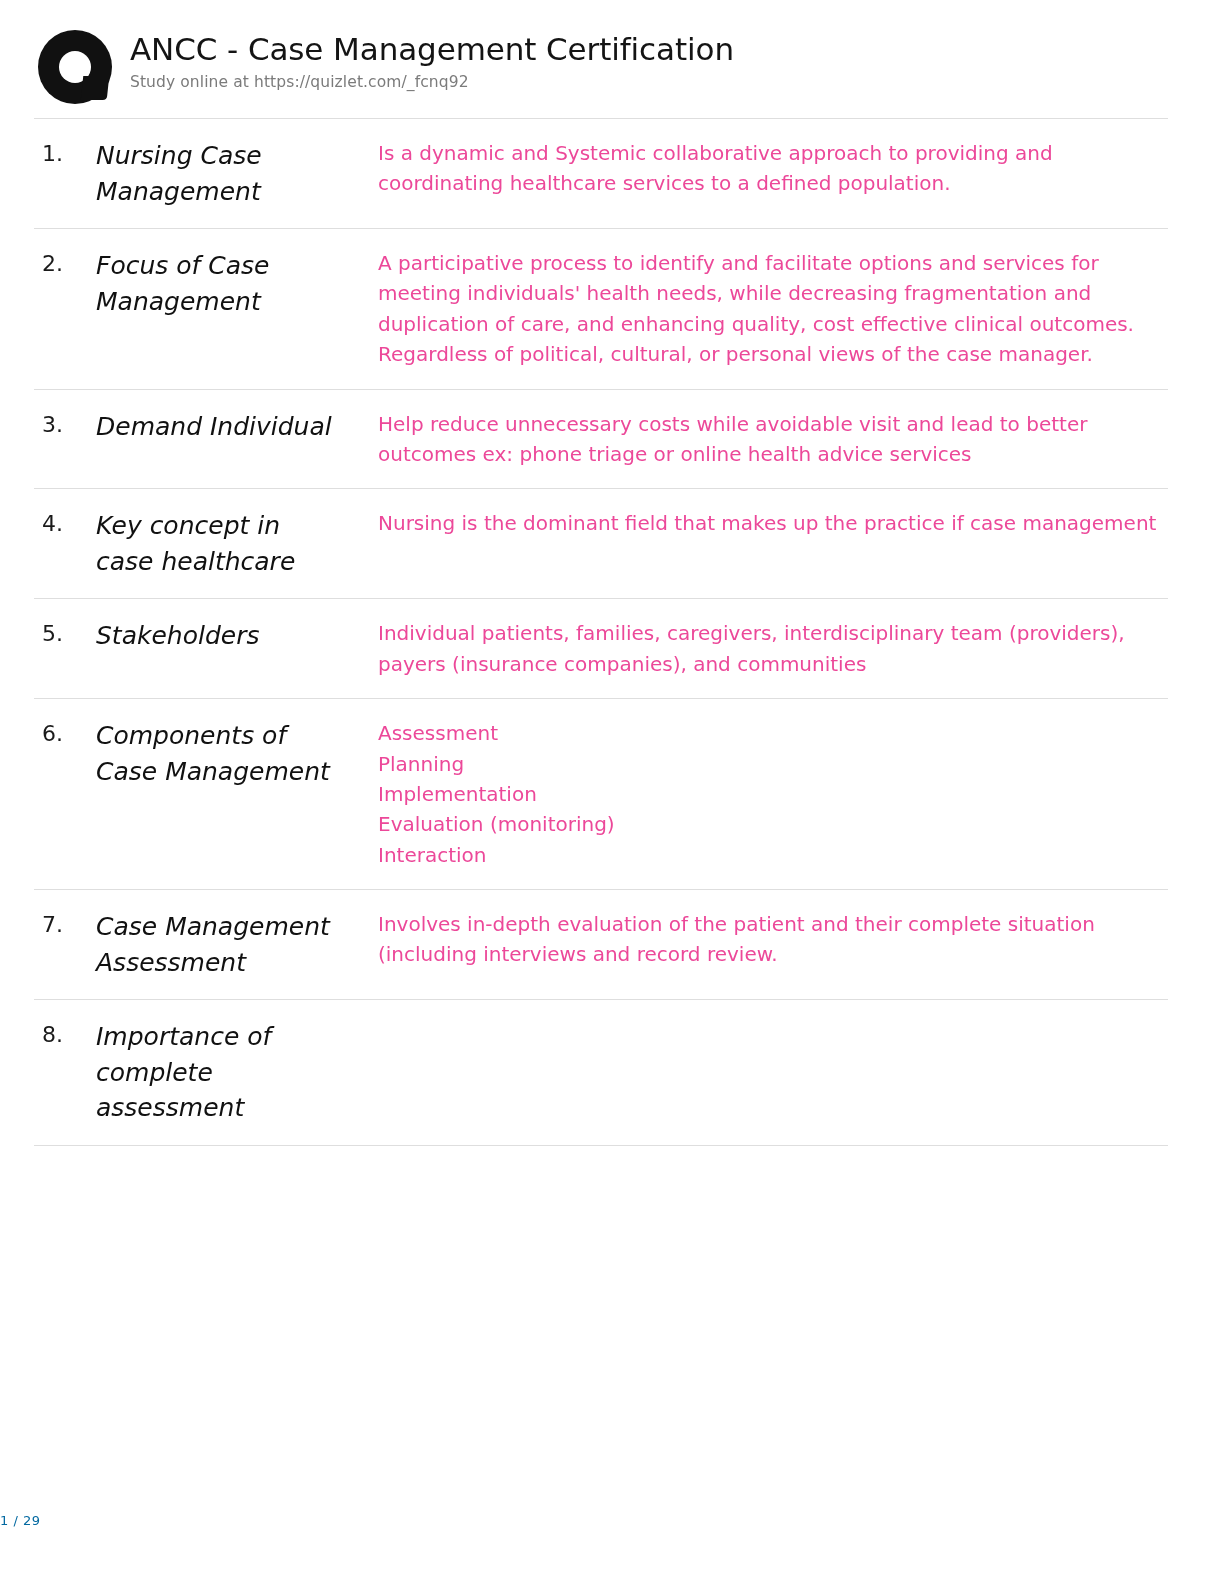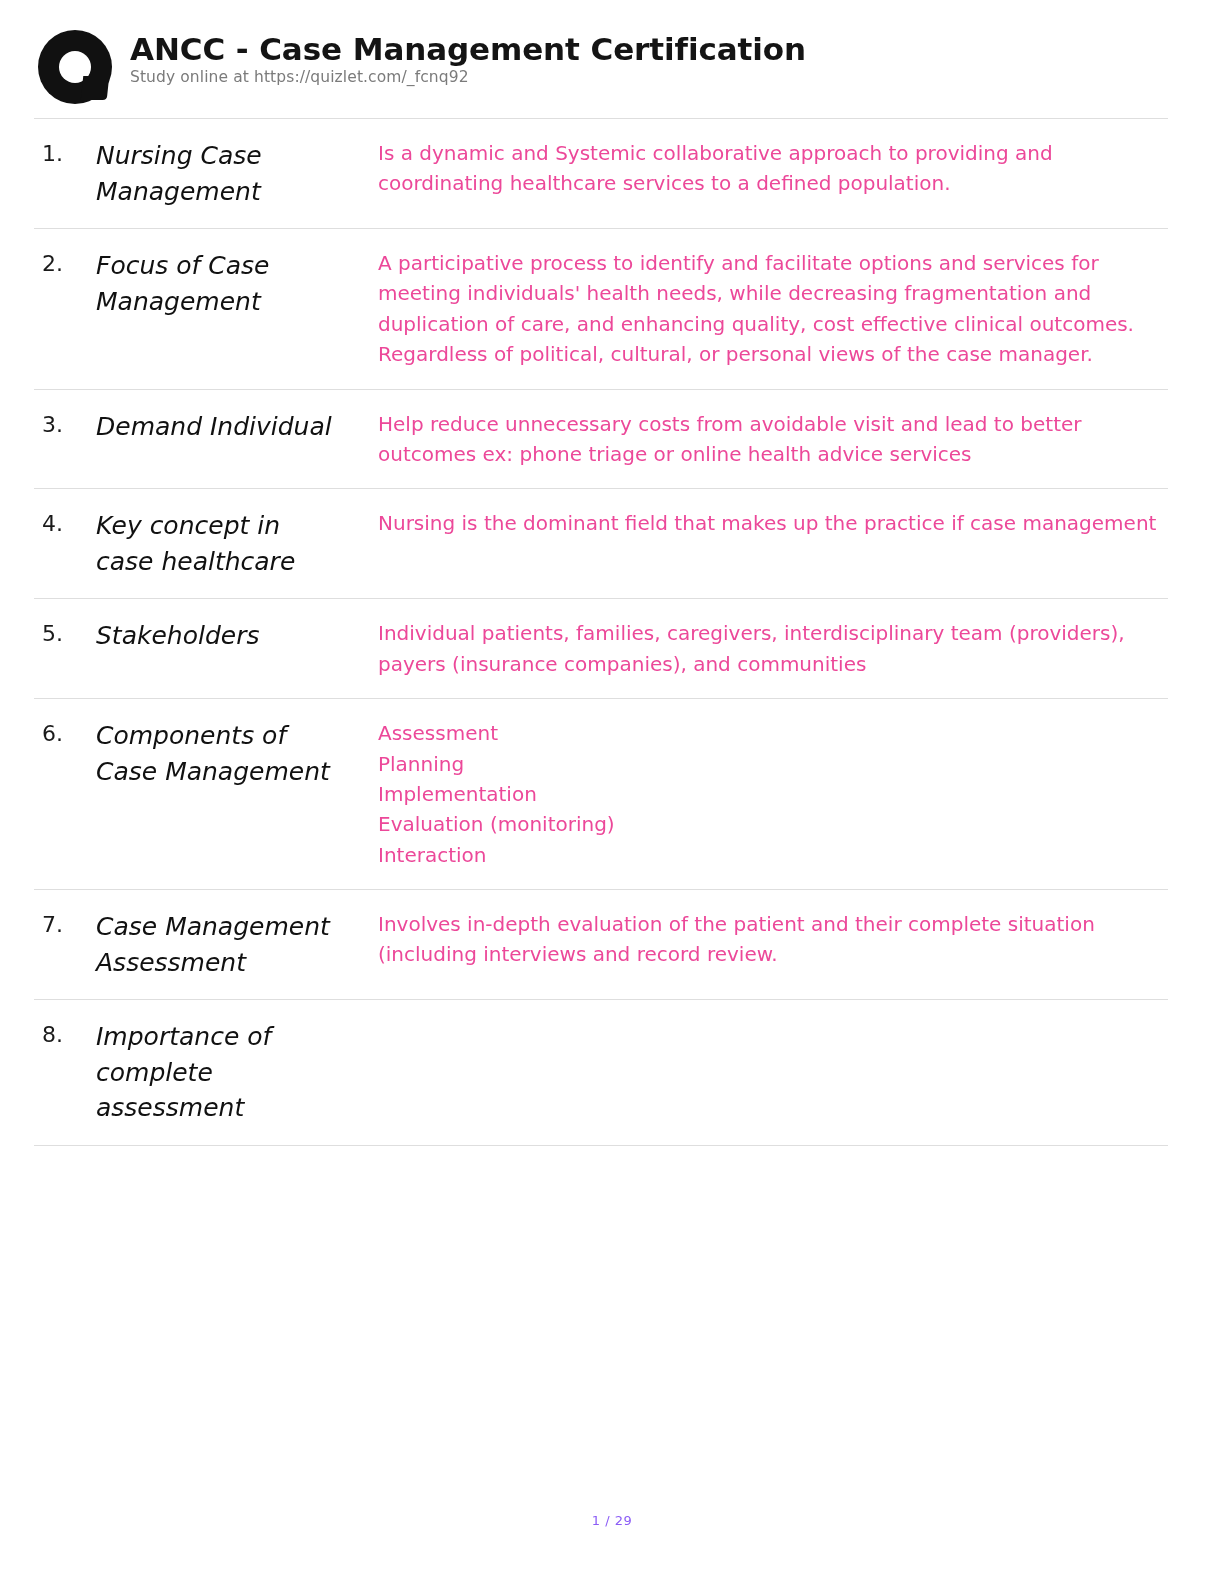--- a/index.html
+++ b/index.html
@@ -64,28 +64,29 @@
     height: 24px;
     background: #111111;
     transform: skewX(-6deg);
     border-bottom-right-radius: 4px;
   }
   .title-block {
     padding-top: 4px;
   }
   .doc-title {
     font-size: 31px;
-    font-weight: 700;
+    font-weight: 400;
     letter-spacing: -0.1px;
     color: #141414;
     line-height: 1.15;
   }
   .doc-subtitle {
     font-size: 15.5px;
     color: #7b7b7b;
+    margin-top: 5px;
     font-family: "DejaVu Sans", sans-serif;
     letter-spacing: 0.1px;
   }
 
   
   .rows {
     border-top: 1px solid #dedede;
   }
   .row {
     display: flex;
@@ -123,23 +124,22 @@
     padding-right: 10px;
     margin-left: 20px;
   }
 
   
   .footer {
     position: absolute;
     left: 0;
     right: 0;
     bottom: 56px;
-    text-align: center;
     font-size: 13px;
-    color: #8b5cf6;
+    color: #0369a1;
     letter-spacing: 0.5px;
   }
 </style>
 </head>
 <body>
 
 <div class="page">
 
   <div class="header">
     <div class="logo">
@@ -163,21 +163,21 @@
 
     <div class="row">
       <div class="num">2.</div>
       <div class="term">Focus of Case Management</div>
       <div class="definition">A participative process to identify and facilitate options and services for meeting individuals' health needs, while decreasing fragmentation and duplication of care, and enhancing quality, cost effective clinical outcomes. Regardless of political, cultural, or personal views of the case manager.</div>
     </div>
 
     <div class="row">
       <div class="num">3.</div>
       <div class="term">Demand Individual</div>
-      <div class="definition">Help reduce unnecessary costs from avoidable visit and lead to better outcomes ex: phone triage or online health advice services</div>
+      <div class="definition">Help reduce unnecessary costs while avoidable visit and lead to better outcomes ex: phone triage or online health advice services</div>
     </div>
 
     <div class="row">
       <div class="num">4.</div>
       <div class="term">Key concept in case healthcare</div>
       <div class="definition">Nursing is the dominant field that makes up the practice if case management</div>
     </div>
 
     <div class="row">
       <div class="num">5.</div>

